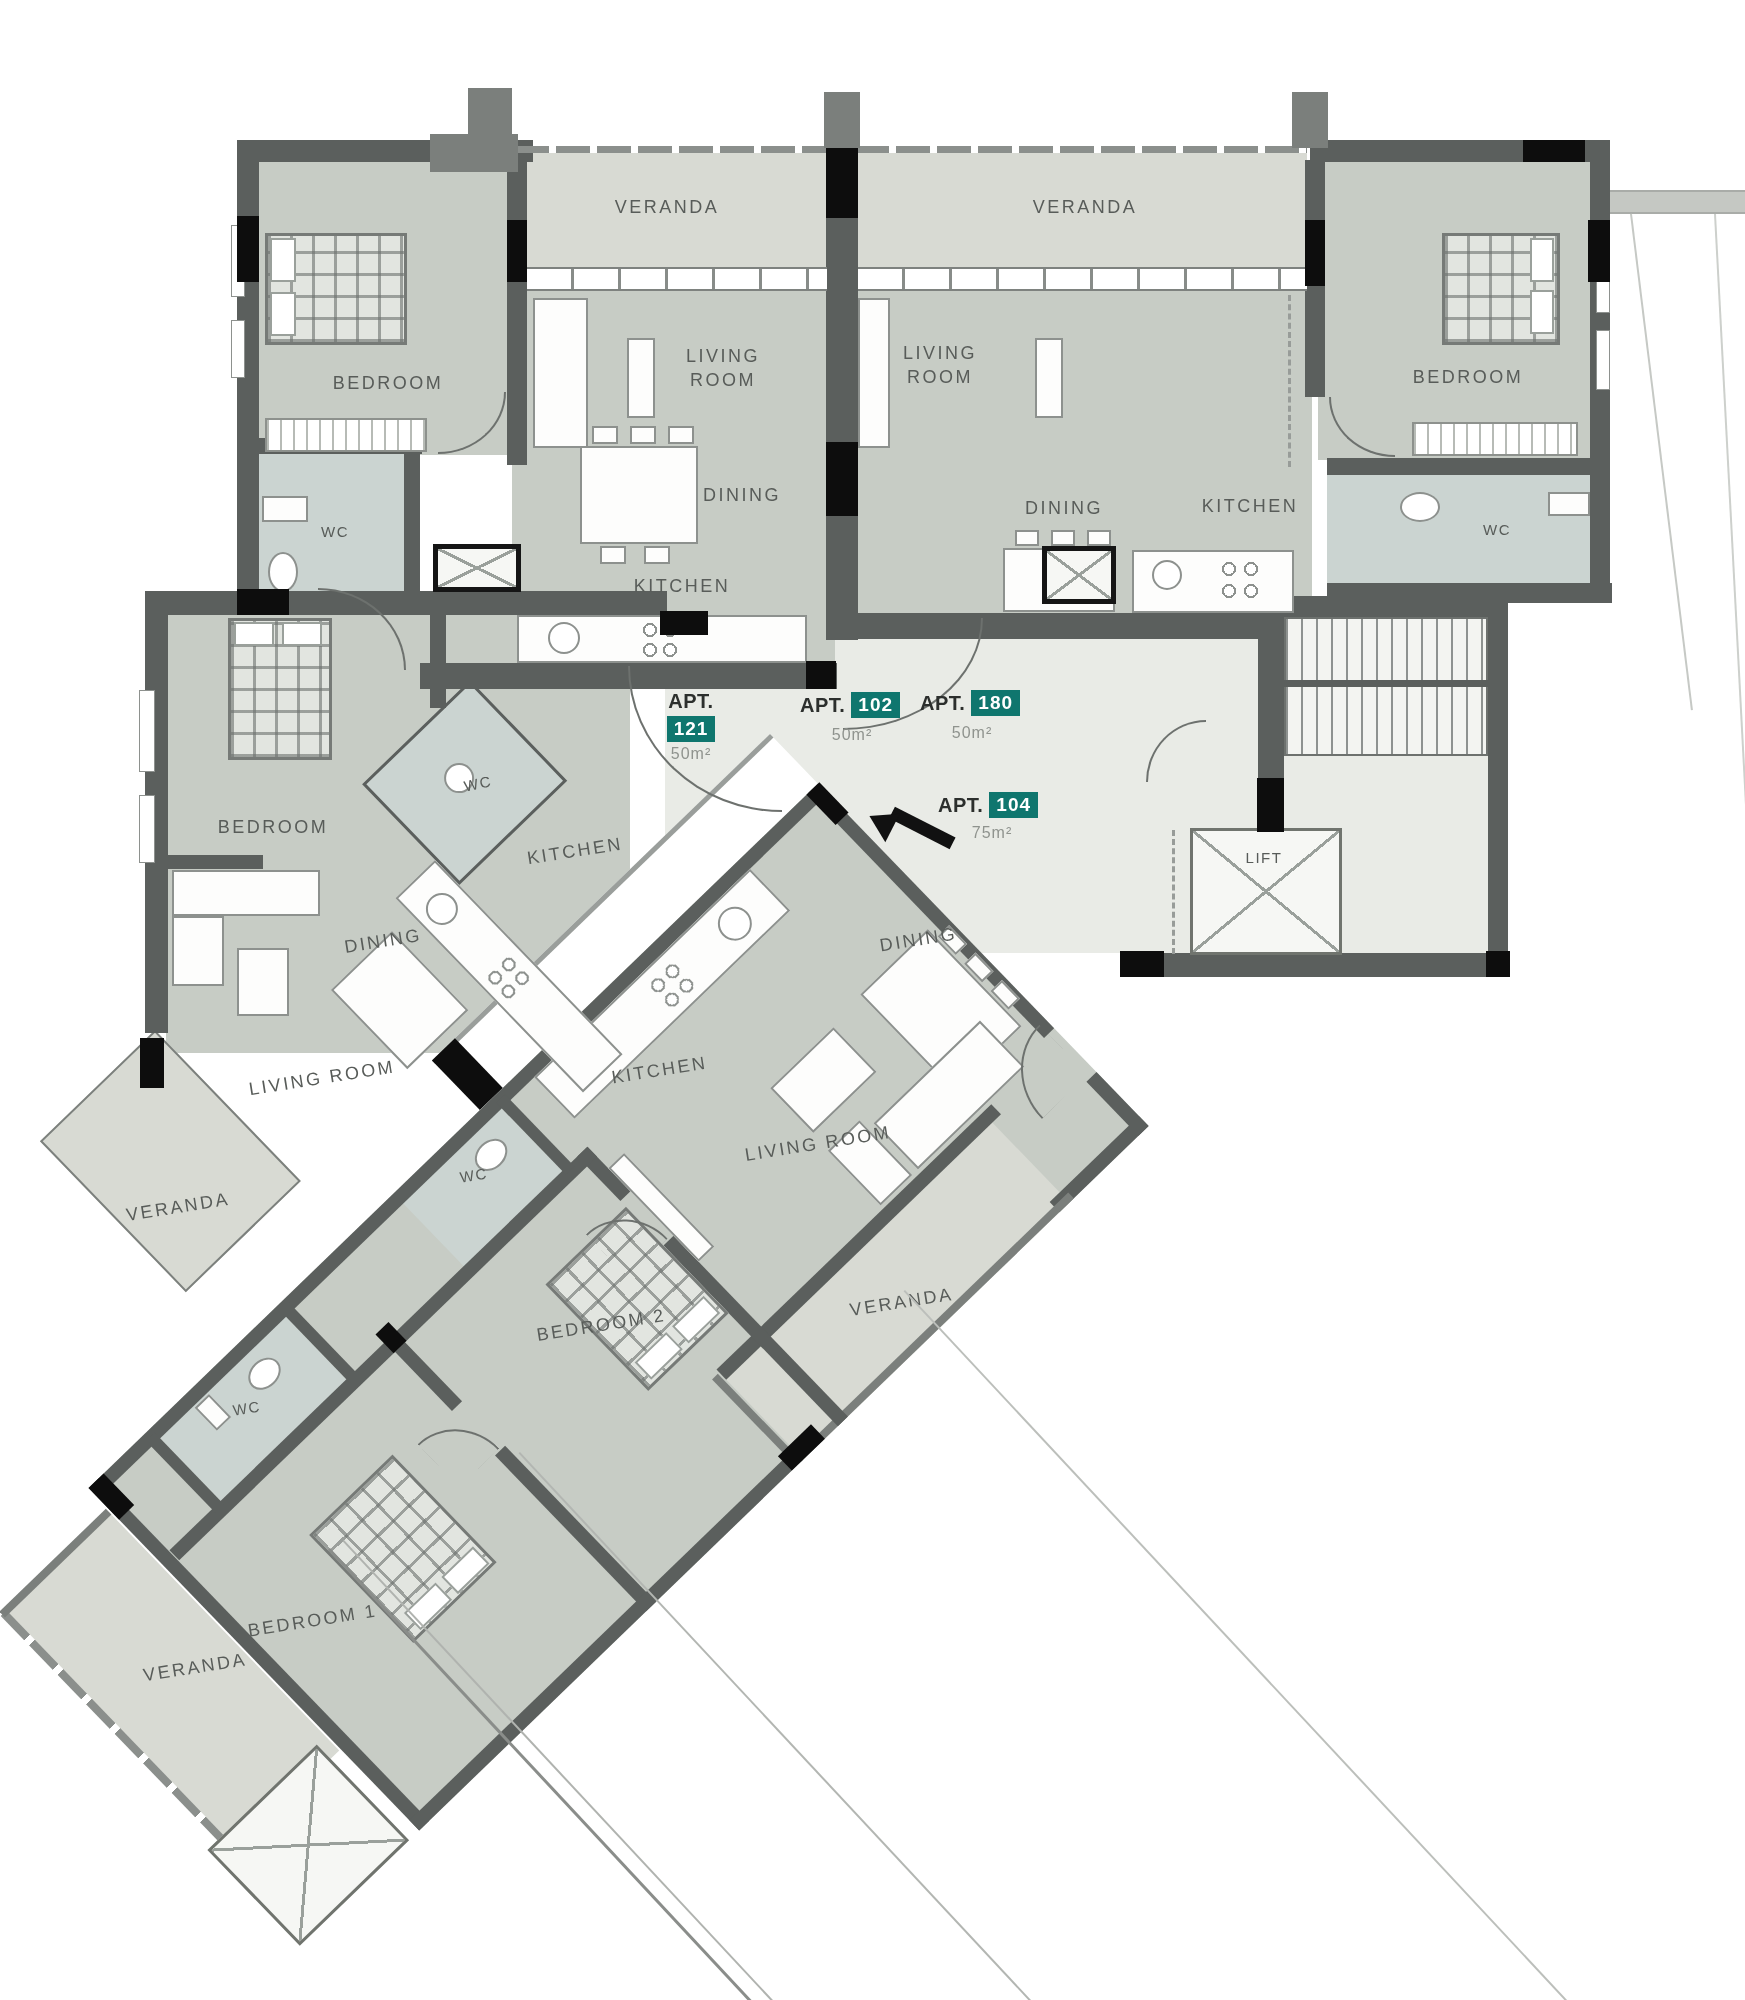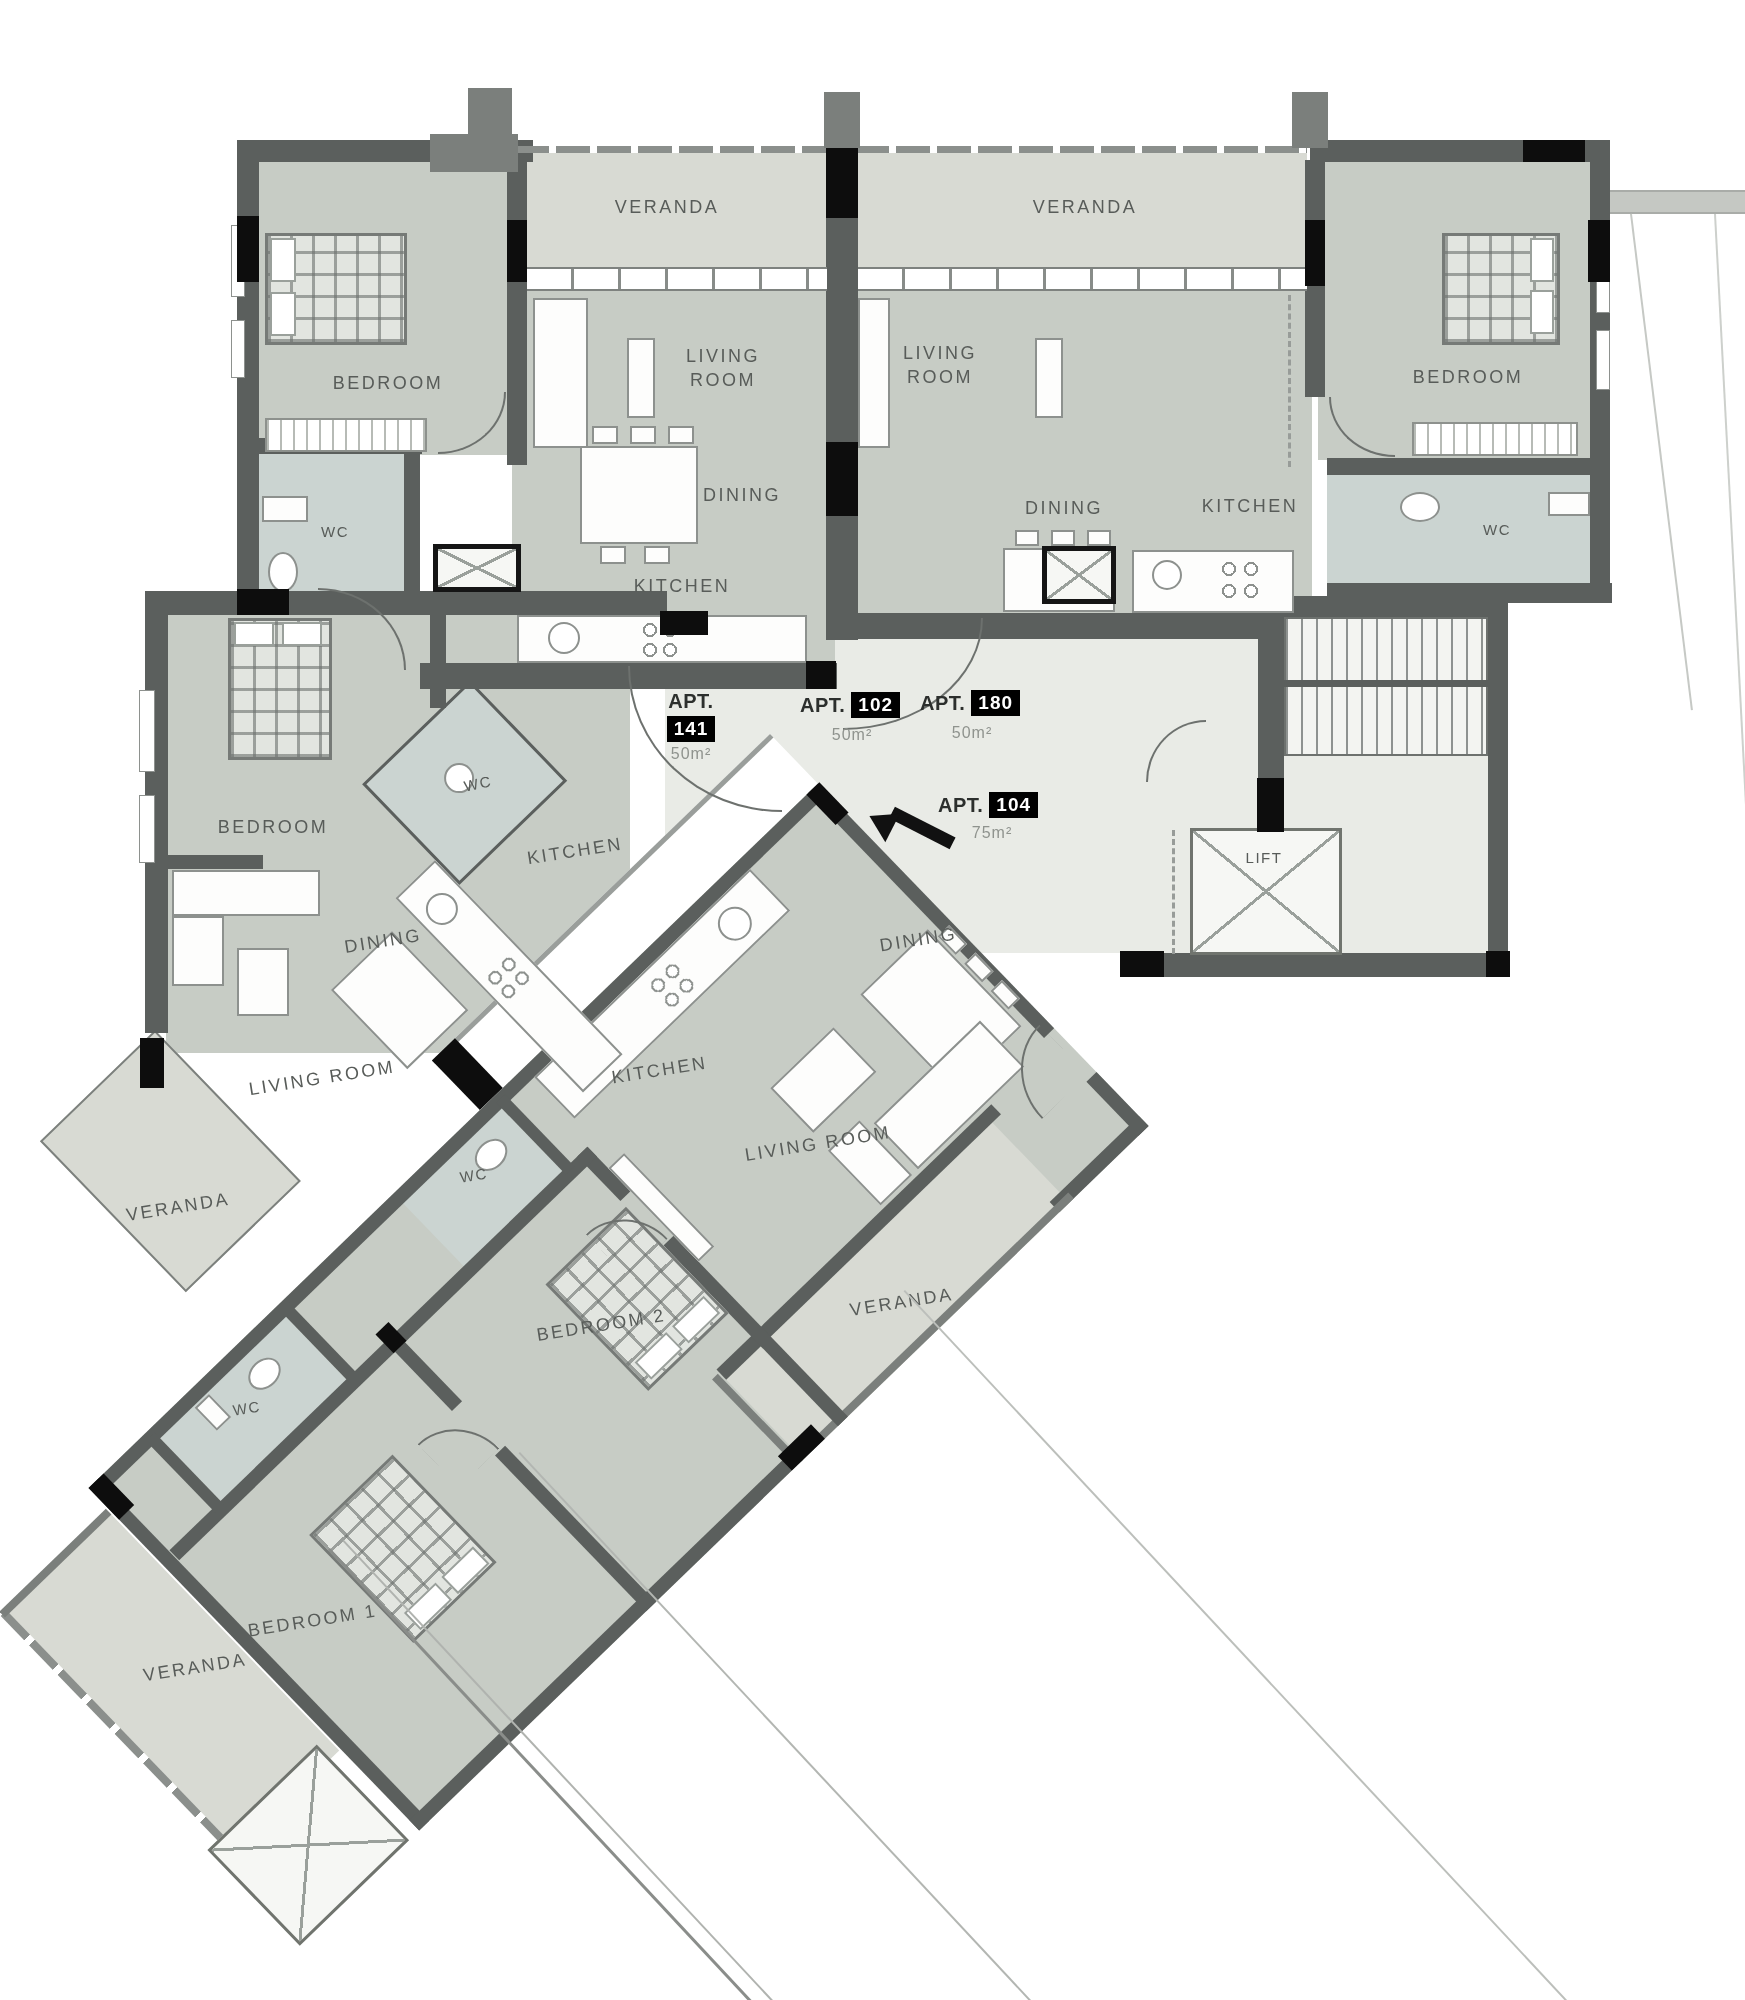--- a/index.html
+++ b/index.html
@@ -45,21 +45,21 @@
   .dash{position:absolute;border-left:3px dashed #989c99;}
   .sink{position:absolute;border:2px solid #8d918e;border-radius:50%;background:#fff;box-sizing:border-box;}
   .dots{position:absolute;background-image:radial-gradient(circle 7px,#fff 5px,#8d918e 5px 7px,transparent 7px);
         background-size:50% 50%;}
   .toilet{position:absolute;background:#fff;border:2px solid #8d918e;border-radius:50%;box-sizing:border-box;}
   .r104{position:absolute;left:770px;top:734px;width:545px;height:1180px;transform:rotate(46deg);transform-origin:0 0;}
   .r104 .rlabel{transform:translate(-50%,-50%) rotate(-55deg);}
   .rot{transform-origin:0 0;}
   .tagrow{position:absolute;display:flex;gap:6px;align-items:center;}
   .tagpre{font-weight:bold;font-size:20px;color:#2c2f2d;letter-spacing:.5px;}
-  .tagnum{background:#000000;color:#fff;font-weight:bold;font-size:19px;padding:2px 7px;letter-spacing:1px;}
+  .tagnum{background:#0f766e;color:#fff;font-weight:bold;font-size:19px;padding:2px 7px;letter-spacing:1px;}
   .tagarea{position:absolute;font-size:16px;color:#8f938e;letter-spacing:1px;transform:translate(-50%,0);}
   .tagcol{position:absolute;display:flex;flex-direction:column;align-items:center;gap:3px;}
   .pline{position:absolute;transform-origin:0 0;}
 </style>
 </head>
 <body>
 
 <div id="plan">
 
   <div class="room" style="left:250px;top:155px;width:270px;height:300px;"></div>
@@ -289,21 +289,21 @@
   <div class="lbl" style="left:1250px;top:506px;">KITCHEN</div>
   <div class="lbl" style="left:273px;top:827px;">BEDROOM</div>
   <div class="lbl sm r12" style="left:478px;top:784px;">WC</div>
   <div class="lbl r9" style="left:575px;top:851px;">KITCHEN</div>
   <div class="lbl r9" style="left:383px;top:941px;">DINING</div>
   <div class="lbl r9" style="left:322px;top:1078px;">LIVING ROOM</div>
   <div class="lbl r9" style="left:178px;top:1207px;">VERANDA</div>
 
   <div class="tagcol" style="left:645px;top:690px;width:92px;">
     <span class="tagpre">APT.</span>
-    <span class="tagnum">141</span>
+    <span class="tagnum">121</span>
     <span style="font-size:16px;color:#8f938e;letter-spacing:1px;">50m²</span>
   </div>
   <div class="tagrow" style="left:800px;top:692px;">
     <span class="tagpre">APT.</span>
     <span class="tagnum">102</span>
   </div>
   <div class="tagarea" style="left:852px;top:726px;">50m²</div>
   <div class="tagrow" style="left:920px;top:690px;">
     <span class="tagpre">APT.</span>
     <span class="tagnum">180</span>

